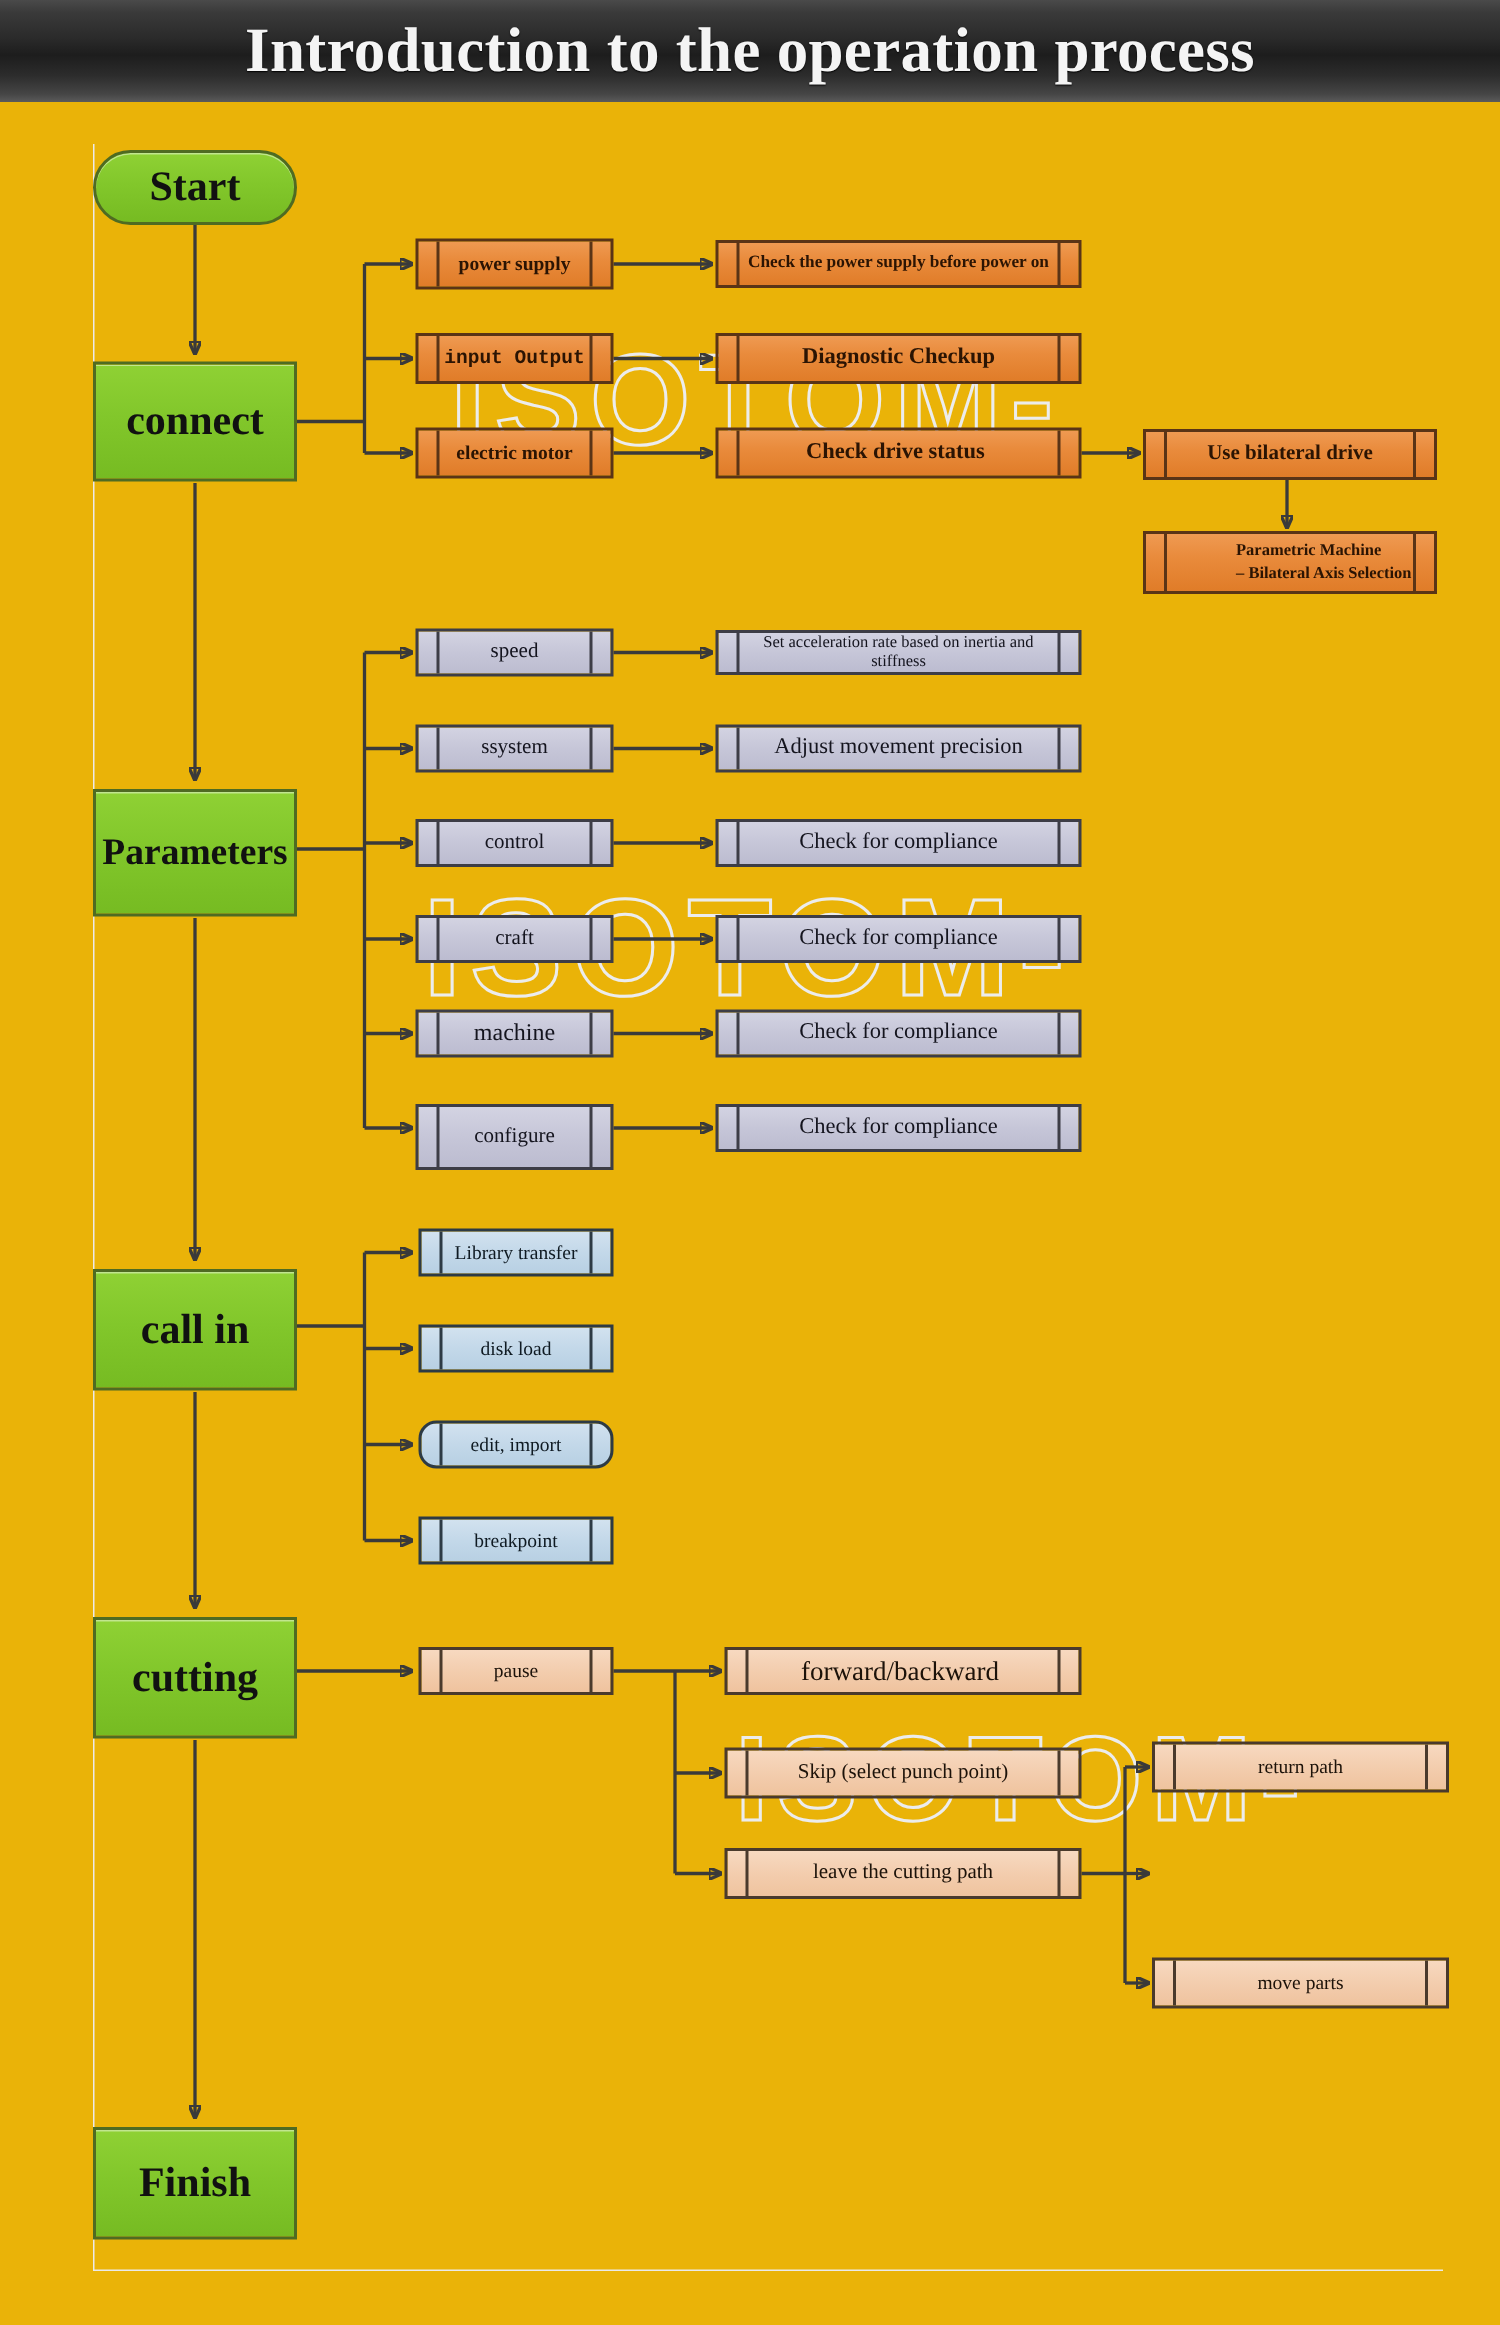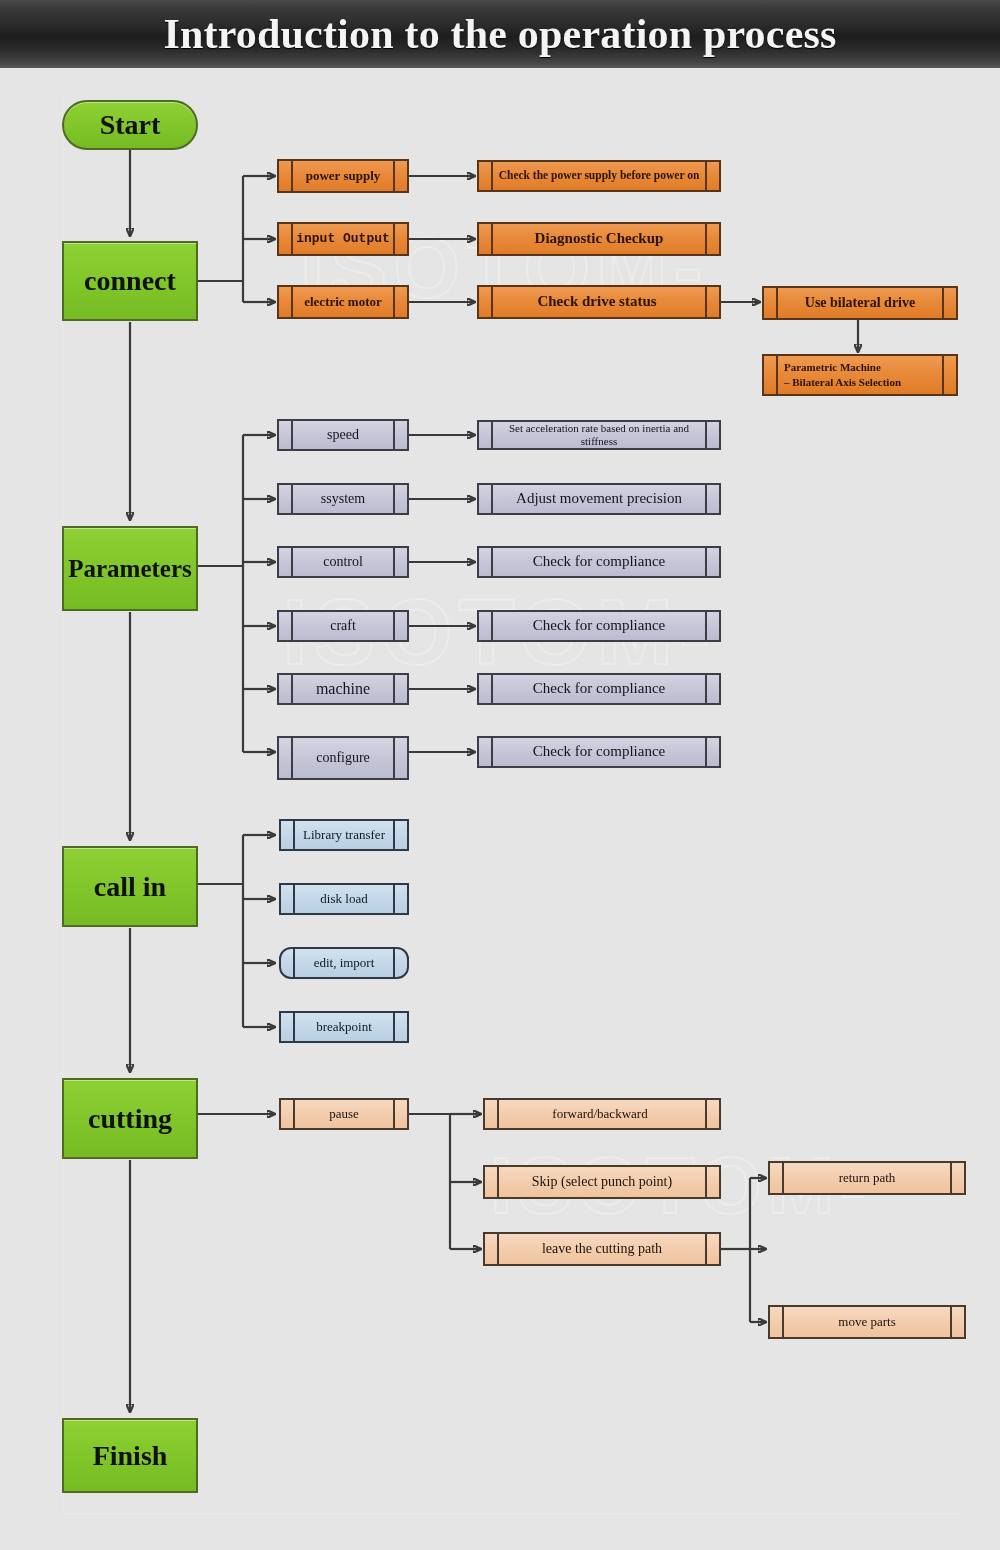--- a/index.html
+++ b/index.html
@@ -4,21 +4,21 @@
 <style>
   html, body {
     margin: 0;
     padding: 0;
     background: #ffffff;
   }
   #page {
     position: relative;
     width: 1000px;
     height: 1550px;
-    background: #e5e5e5;
+    background: #eab308;
     overflow: hidden;
     font-family: "Liberation Serif", "DejaVu Serif", serif;
   }
 
   
   #header {
     position: absolute;
     left: 0; top: 0;
     width: 1000px; height: 68px;
     background: linear-gradient(to bottom,
@@ -140,21 +140,21 @@
 
   .peach {
     background: linear-gradient(to bottom, #f7d9c0 0%, #f3cdae 50%, #efc39e 100%);
     color: #1c1209;
   }
   .peach { border-color: #4a3a2c; }
   .peach .bar { background: #4a3a2c; }
 
   .two-line { flex-direction: column; align-items: flex-start; }
   .two-line .txt { text-align: left; }
-  .two-line .txt div { padding: 1px 0; }
+  .two-line .txt div { padding: 1px 0; margin-left: 40px; }
 </style>
 </head>
 <body>
 
 <div id="page">
 
   <div id="header">
     <div id="header-title">Introduction to the operation process</div>
   </div>
 
@@ -382,21 +382,21 @@
     <span class="bar r"></span>
     <span class="txt">breakpoint</span>
   </div>
 
   <div class="node pbox peach" style="left:279px; top:1098px; width:130px; height:32px; font-size:13px;">
     <span class="bar l"></span>
     <span class="bar r"></span>
     <span class="txt">pause</span>
   </div>
 
-  <div class="node pbox peach" style="left:483px; top:1098px; width:238px; height:32px; font-size:13px;padding-left:12px;">
+  <div class="node pbox peach" style="left:483px; top:1098px; width:238px; height:32px; font-size:18px;padding-left:12px;">
     <span class="bar l"></span>
     <span class="bar r"></span>
     <span class="txt">forward/backward</span>
   </div>
   <div class="node pbox peach" style="left:483px; top:1165px; width:238px; height:34px; font-size:14px;">
     <span class="bar l"></span>
     <span class="bar r"></span>
     <span class="txt">Skip (select punch point)</span>
   </div>
   <div class="node pbox peach" style="left:483px; top:1232px; width:238px; height:34px; font-size:14px;">

